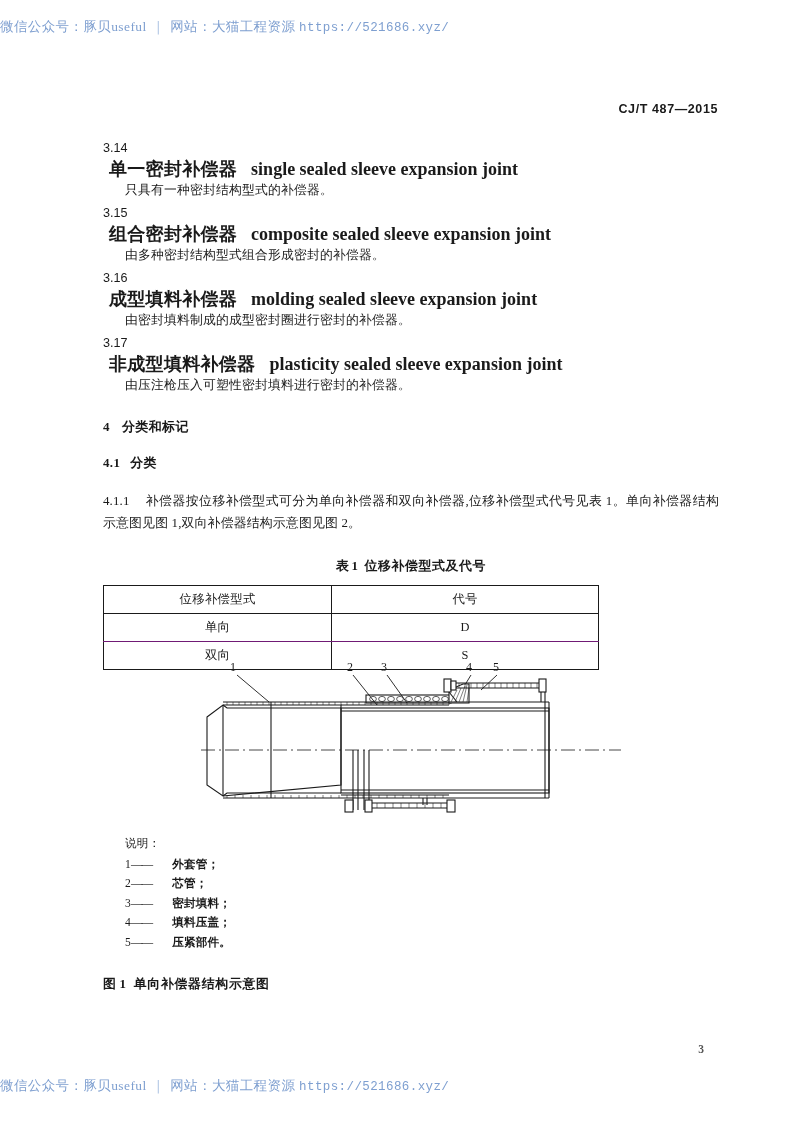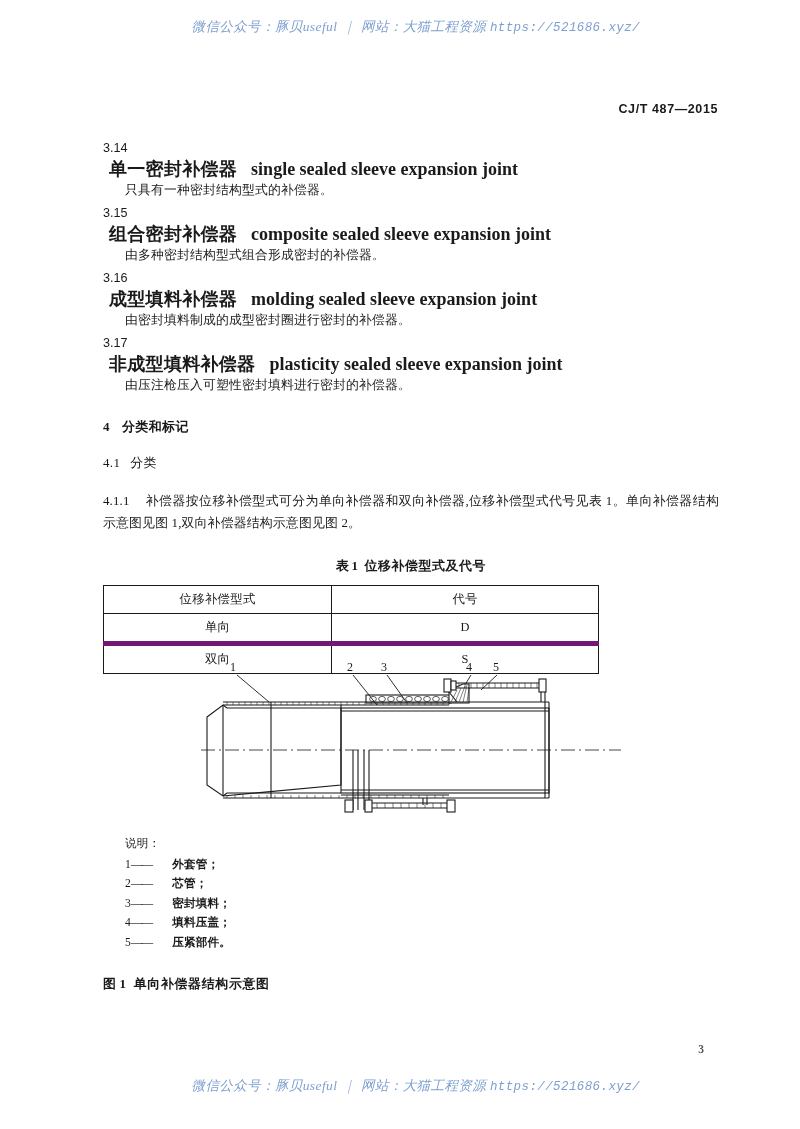--- a/index.html
+++ b/index.html
@@ -18,27 +18,26 @@
   .page {
     position: absolute;
     inset: 0;
   }
 
   
   .watermark {
     position: absolute;
     left: 0;
     width: 640px;
-    text-align: right;
+    text-align: left;
     color: #7e9fd0;
     font-size: 13.5px;
     letter-spacing: 0.4px;
     white-space: nowrap;
     font-family: "Liberation Serif", "DejaVu Serif", serif;
-    font-style: italic;
   }
   .watermark .wm-sep {
     color: #9db7dd;
     padding: 0 5px;
   }
   .watermark .wm-url {
     font-family: "Liberation Mono", "DejaVu Sans Mono", monospace;
     font-size: 12.5px;
   }
   #watermark-top { top: 18px; }
@@ -91,21 +90,21 @@
 
   .h-sec {
     font-size: 13px;
     font-weight: bold;
     margin-top: 22px;
     letter-spacing: 0.4px;
   }
   .h-sec .num { margin-right: 12px; }
   .h-sub {
     font-size: 12.9px;
-    font-weight: normal;
+    font-weight: bold;
     margin-top: 19px;
     letter-spacing: 0.4px;
   }
   .h-sub .num { margin-right: 10px; }
 
   .para {
     font-size: 12.9px;
     line-height: 22px;
     margin-top: 18px;
     text-align: justify;
@@ -132,21 +131,21 @@
     text-align: center;
     font-size: 12.4px;
     height: 25px;
     letter-spacing: 0.3px;
   }
   table.std tr.head td {
     border-top: 1.6px solid #1a1a1a;
     border-bottom: 1.2px solid #1a1a1a;
   }
   table.std tr.row td {
-    border-bottom: 5px solid #701a75;
+    border-bottom: 1px solid #701a75;
   }
   table.std tr.row.last td {
     border-bottom: 1.6px solid #1a1a1a;
   }
   table.std td.c1 {
     width: 45.5%;
     border-left: 1.6px solid #1a1a1a;
     border-right: 1.2px solid #1a1a1a;
   }
   table.std td.c2 {

